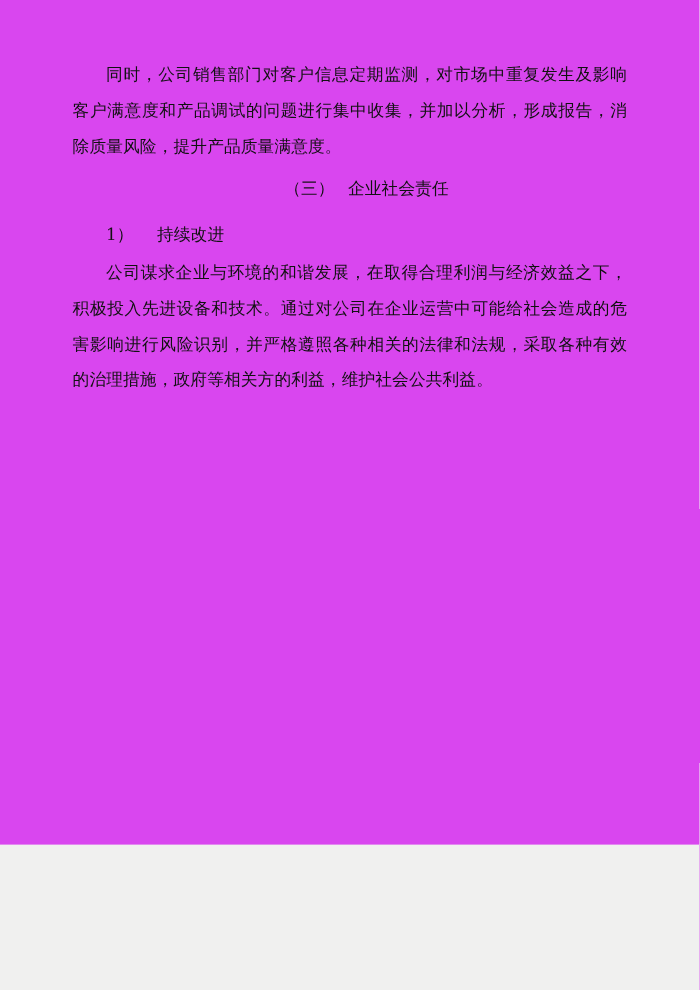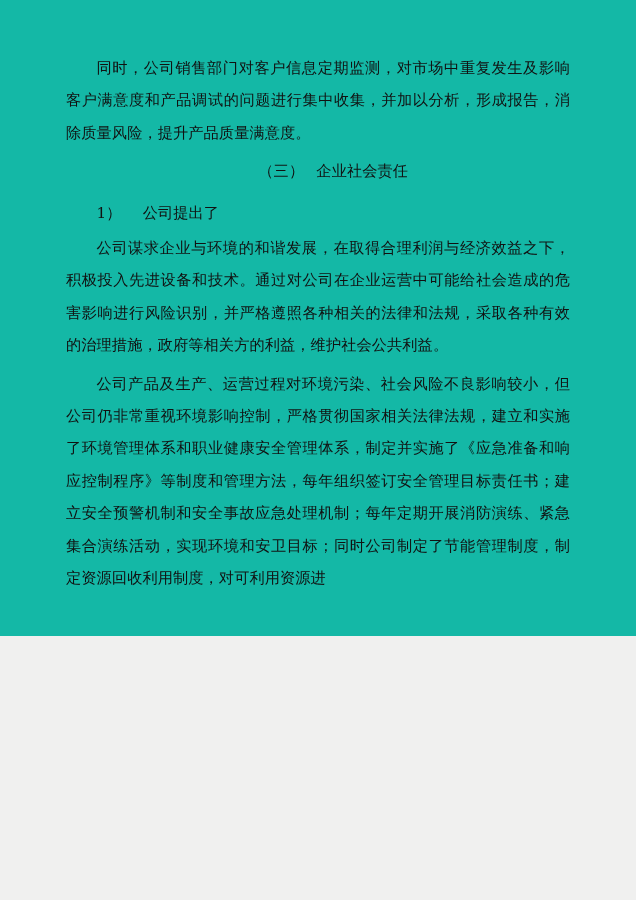--- a/index.html
+++ b/index.html
@@ -6,22 +6,22 @@
     margin: 0;
     padding: 0;
     background: #f0f0ef;
   }
   body {
     font-family: "DejaVu Serif", serif;
   }
   .page {
     position: relative;
     width: 636px;
-    height: 636px;
-    background: #14b8a6;
+    height: 768px;
+    background: #d946ef;
     overflow: hidden;
     box-sizing: border-box;
   }
   .content {
     position: absolute;
     left: 66px;
     top: 52px;
     width: 504px;
     box-sizing: border-box;
   }
@@ -86,26 +86,25 @@
 
     <div class="spacer-sm"></div>
 
     <p class="heading"><span>（三）</span><span class="gap"></span><span>企业社会责任</span></p>
 
     <div class="spacer-xs"></div>
 
 
     <div class="spacer-sm"></div>
 
-    <p class="subheading"><span>1）</span><span class="gap"></span><span>公司提出了</span></p>
+    <p class="subheading"><span>1）</span><span class="gap"></span><span>持续改进</span></p>
 
     <div class="spacer-xs"></div>
 
     <p class="para">公司谋求企业与环境的和谐发展，在取得合理利润与经济效益之下，积极投入先进设备和技术。通过对公司在企业运营中可能给社会造成的危害影响进行风险识别，并严格遵照各种相关的法律和法规，采取各种有效的治理措施，政府等相关方的利益，维护社会公共利益。</p>
 
     <div class="spacer-sm"></div>
 
-    <p class="para">公司产品及生产、运营过程对环境污染、社会风险不良影响较小，但公司仍非常重视环境影响控制，严格贯彻国家相关法律法规，建立和实施了环境管理体系和职业健康安全管理体系，制定并实施了《应急准备和响应控制程序》等制度和管理方法，每年组织签订安全管理目标责任书；建立安全预警机制和安全事故应急处理机制；每年定期开展消防演练、紧急集合演练活动，实现环境和安卫目标；同时公司制定了节能管理制度，制定资源回收利用制度，对可利用资源进</p>
 
   </div>
 
   <div class="page-number">20</div>
 </div>
 
 </body></html>

